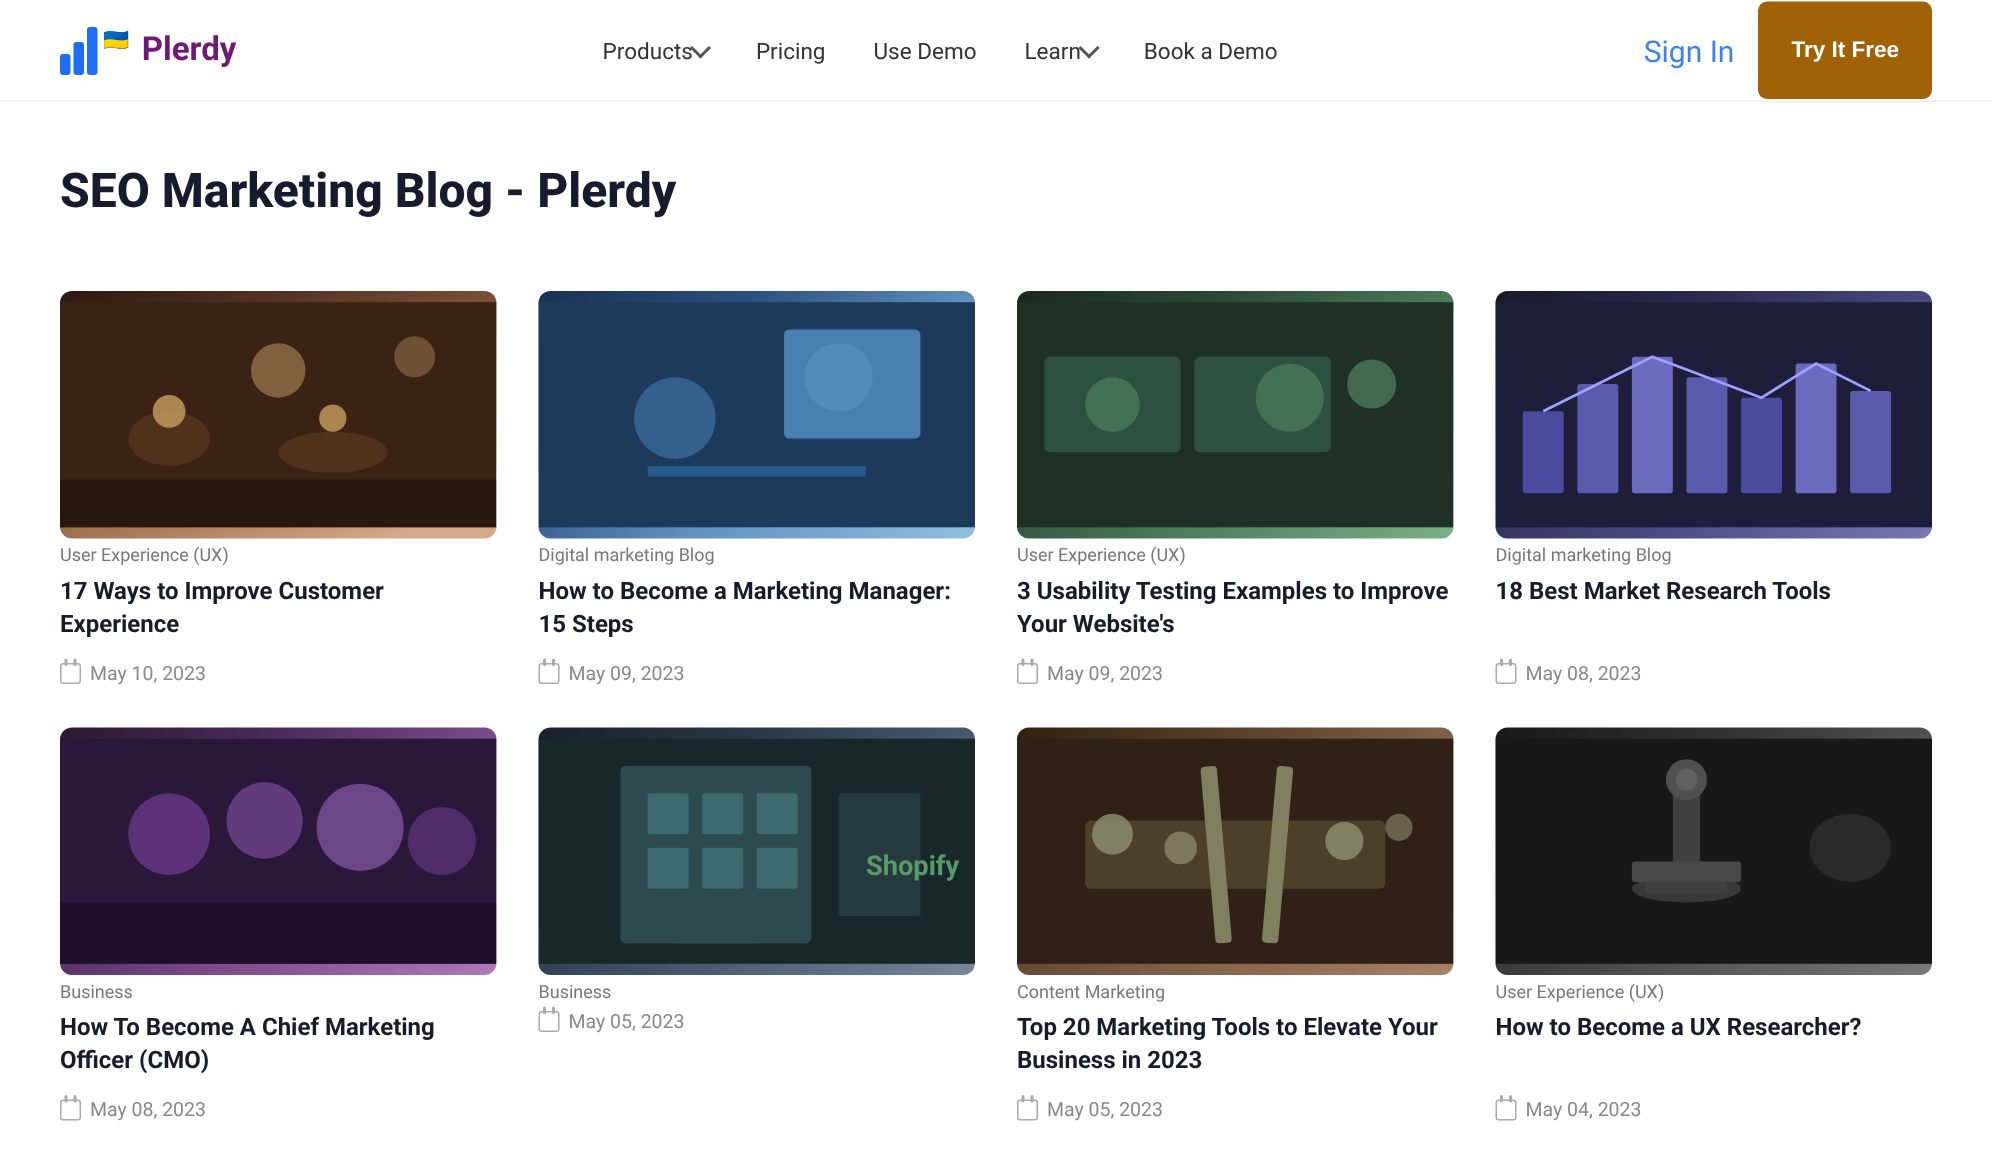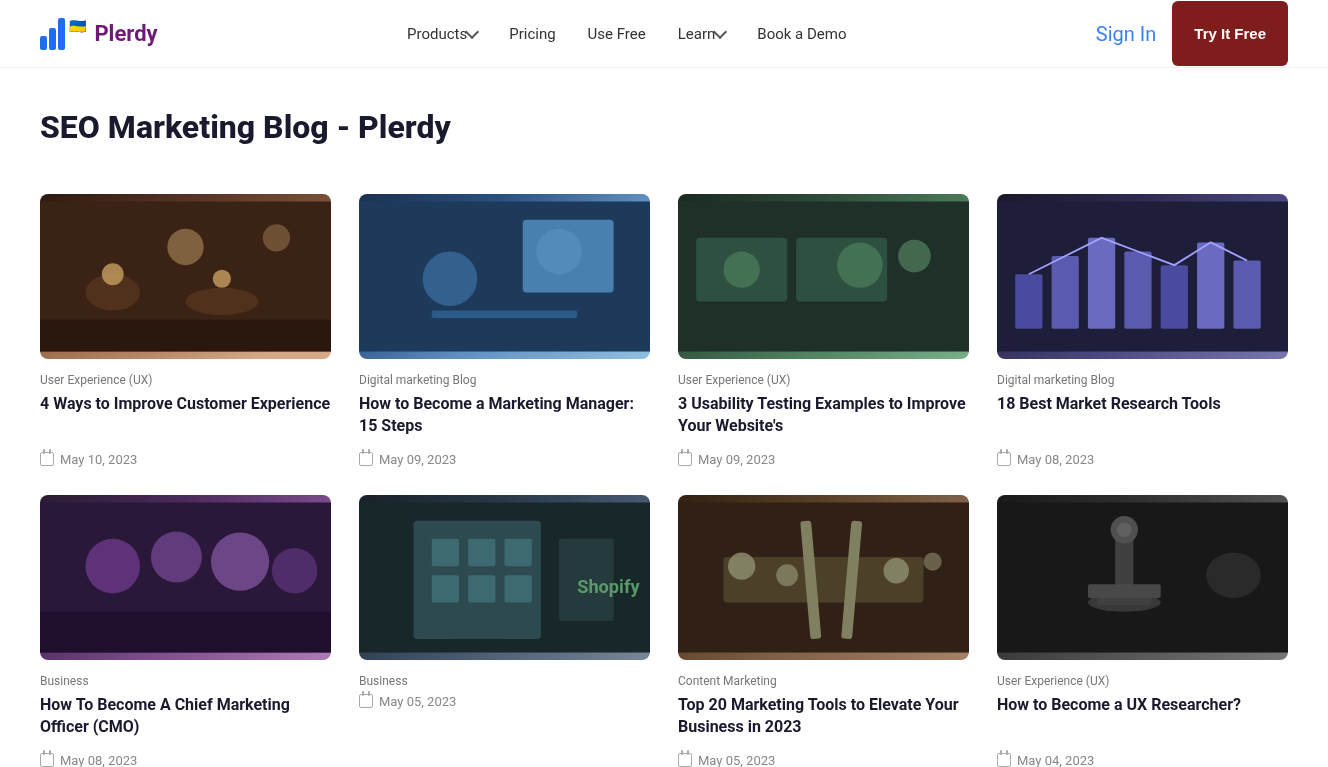--- a/index.html
+++ b/index.html
@@ -74,21 +74,21 @@
       align-items: center;
       gap: 16px;
     }
     .sign-in {
       font-size: 20px;
       color: #3b82f6;
       text-decoration: none;
       cursor: pointer;
     }
     .try-free-btn {
-      background: #7f1d1d;
+      background: #a16207;
       color: #fff;
       border: none;
       border-radius: 6px;
       padding: 24px 22px;
       font-size: 15px;
       font-weight: 600;
       cursor: pointer;
     }
 
     
@@ -116,21 +116,21 @@
       flex-direction: column;
       cursor: pointer;
     }
 
     
     .card-thumb {
       width: 100%;
       height: 165px;
       border-radius: 8px;
       overflow: hidden;
-      margin-bottom: 14px;
+      margin-bottom: 4px;
       position: relative;
     }
 
     .card-category {
       font-size: 12px;
       color: #777;
       margin-bottom: 6px;
     }
     .card-title {
       font-size: 16px;
@@ -192,21 +192,21 @@
 
   <nav>
     <a class="nav-item" href="#">
       <span>Products</span>
       <span class="chevron-down"></span>
     </a>
     <a class="nav-item" href="#">
       <span>Pricing</span>
     </a>
     <a class="nav-item" href="#">
-      <span>Use Free</span>
+      <span>Use Demo</span>
     </a>
     <a class="nav-item" href="#">
       <span>Learn</span>
       <span class="chevron-down"></span>
     </a>
     <a class="nav-item" href="#">
       <span>Book a Demo</span>
     </a>
   </nav>
 
@@ -228,21 +228,21 @@
       <ellipse cx="80" cy="100" rx="30" ry="20" fill="#5a3820" opacity="0.7"></ellipse>
       <ellipse cx="200" cy="110" rx="40" ry="15" fill="#5a3820" opacity="0.7"></ellipse>
       <circle cx="80" cy="80" r="12" fill="#c8a060" opacity="0.8"></circle>
       <circle cx="200" cy="85" r="10" fill="#c8a060" opacity="0.8"></circle>
       <rect x="0" y="130" width="320" height="35" fill="#1a0e08" opacity="0.5"></rect>
       <circle cx="160" cy="50" r="20" fill="#e8c080" opacity="0.4"></circle>
       <circle cx="260" cy="40" r="15" fill="#e8c080" opacity="0.3"></circle>
     </svg>
     </div>
     <span class="card-category">User Experience (UX)</span>
-    <h2 class="card-title">4 Ways to Improve Customer Experience</h2>
+    <h2 class="card-title">17 Ways to Improve Customer Experience</h2>
     <div class="card-date">
       <div class="calendar-icon"></div>
       <span>May 10, 2023</span>
     </div>
   </article>
       <article class="blog-card">
     <div class="card-thumb" style="background: linear-gradient(140deg, #1a3050 0%, #2a5080 30%, #6090c0 60%, #90c0e0 100%);">
       <svg width="100%" height="100%" viewBox="0 0 320 165" xmlns="http://www.w3.org/2000/svg">
       <rect width="320" height="165" fill="#1e3a5a"></rect>
       <rect x="180" y="20" width="100" height="80" fill="#4a80b0" rx="4"></rect>

